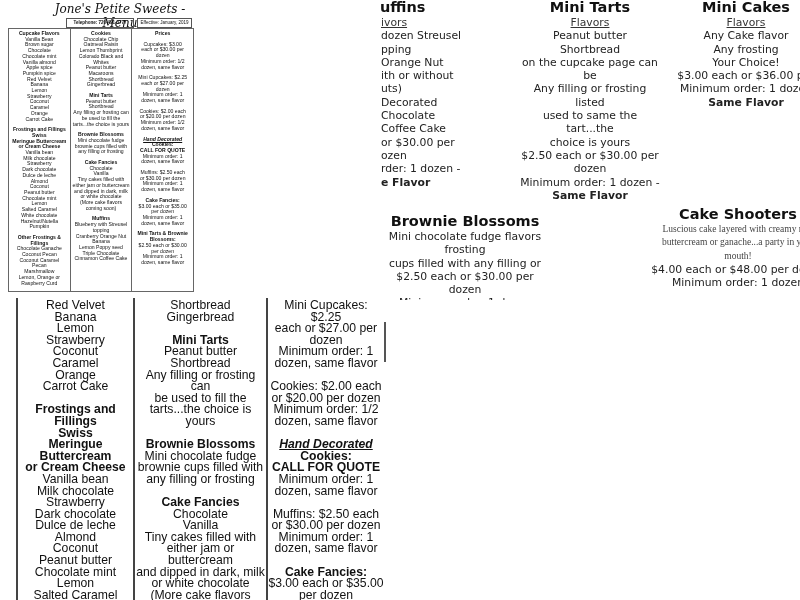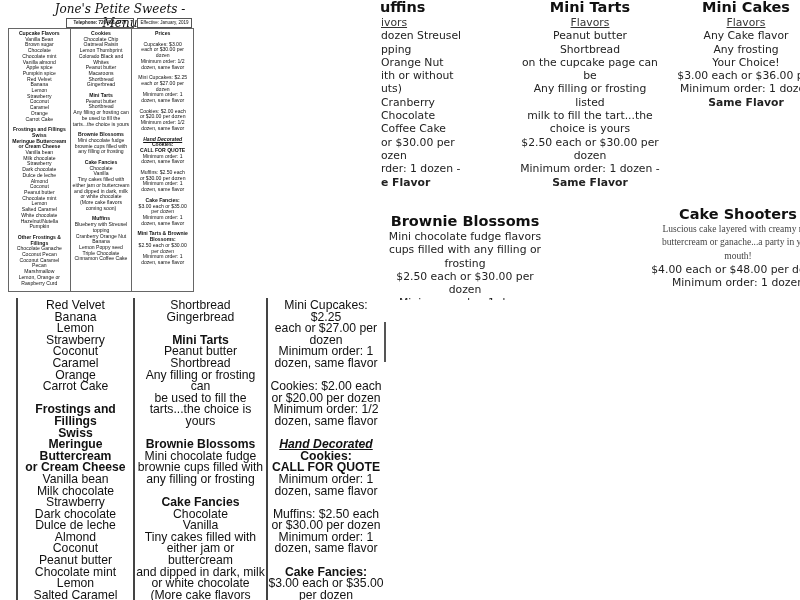--- a/index.html
+++ b/index.html
@@ -262,38 +262,38 @@
 <div id="web" class="abs">
   <div class="wcol" style="left:-30px;top:-2px;width:130px;text-align:left">
     <div class="wh" style="padding-left:30px">uffins</div>
     <div style="padding-left:31px">
         <div class="wsub">ivors</div>
         <div>dozen Streusel</div>
         <div>pping</div>
         <div>Orange Nut</div>
         <div>ith or without</div>
         <div>uts)</div>
-        <div>Cranberry</div>
+        <div>Decorated</div>
         <div>Chocolate</div>
         <div>Coffee Cake</div>
         <div>or $30.00 per</div>
         <div>ozen</div>
         <div>rder: 1 dozen -</div>
         <div class="b">e Flavor</div>
       </div>
   </div>
   <div class="wcol" style="left:140px;top:-2px;width:140px">
     <div class="wh">Mini Tarts</div>
     <div>
         <div class="wsub">Flavors</div>
         <div>Peanut butter</div>
         <div>Shortbread</div>
         <div>on the cupcake page can be</div>
         <div>Any filling or frosting listed</div>
-        <div>milk to fill the tart...the</div>
+        <div>used to same the tart...the</div>
         <div>choice is yours</div>
         <div>$2.50 each or $30.00 per</div>
         <div>dozen</div>
         <div>Minimum order: 1 dozen -</div>
         <div class="b">Same Flavor</div>
       </div>
   </div>
   <div class="wcol" style="left:296px;top:-2px;width:140px">
     <div class="wh">Mini Cakes</div>
     <div>
@@ -303,22 +303,22 @@
         <div>Your Choice!</div>
         <div>$3.00 each or $36.00 per</div>
         <div>Minimum order: 1 dozen</div>
         <div class="b">Same Flavor</div>
       </div>
   </div>
   <div class="wcol" style="left:0px;top:212px;width:170px">
     <div class="wh">Brownie Blossoms</div>
     <div>
         <div>Mini chocolate fudge flavors</div>
+        <div>frosting</div>
         <div>cups filled with any filling or</div>
-        <div>frosting</div>
         <div>$2.50 each or $30.00 per dozen</div>
         <div>Minimum order: 1 dozen</div>
       </div>
   </div>
   <div class="wcol" style="left:266px;top:205px;width:184px">
     <div class="wh">Cake Shooters</div>
     <div>
         <div class="ws">Luscious cake layered with creamy rich</div>
         <div class="ws">buttercream or ganache...a party in your</div>
         <div class="ws">mouth!</div>

